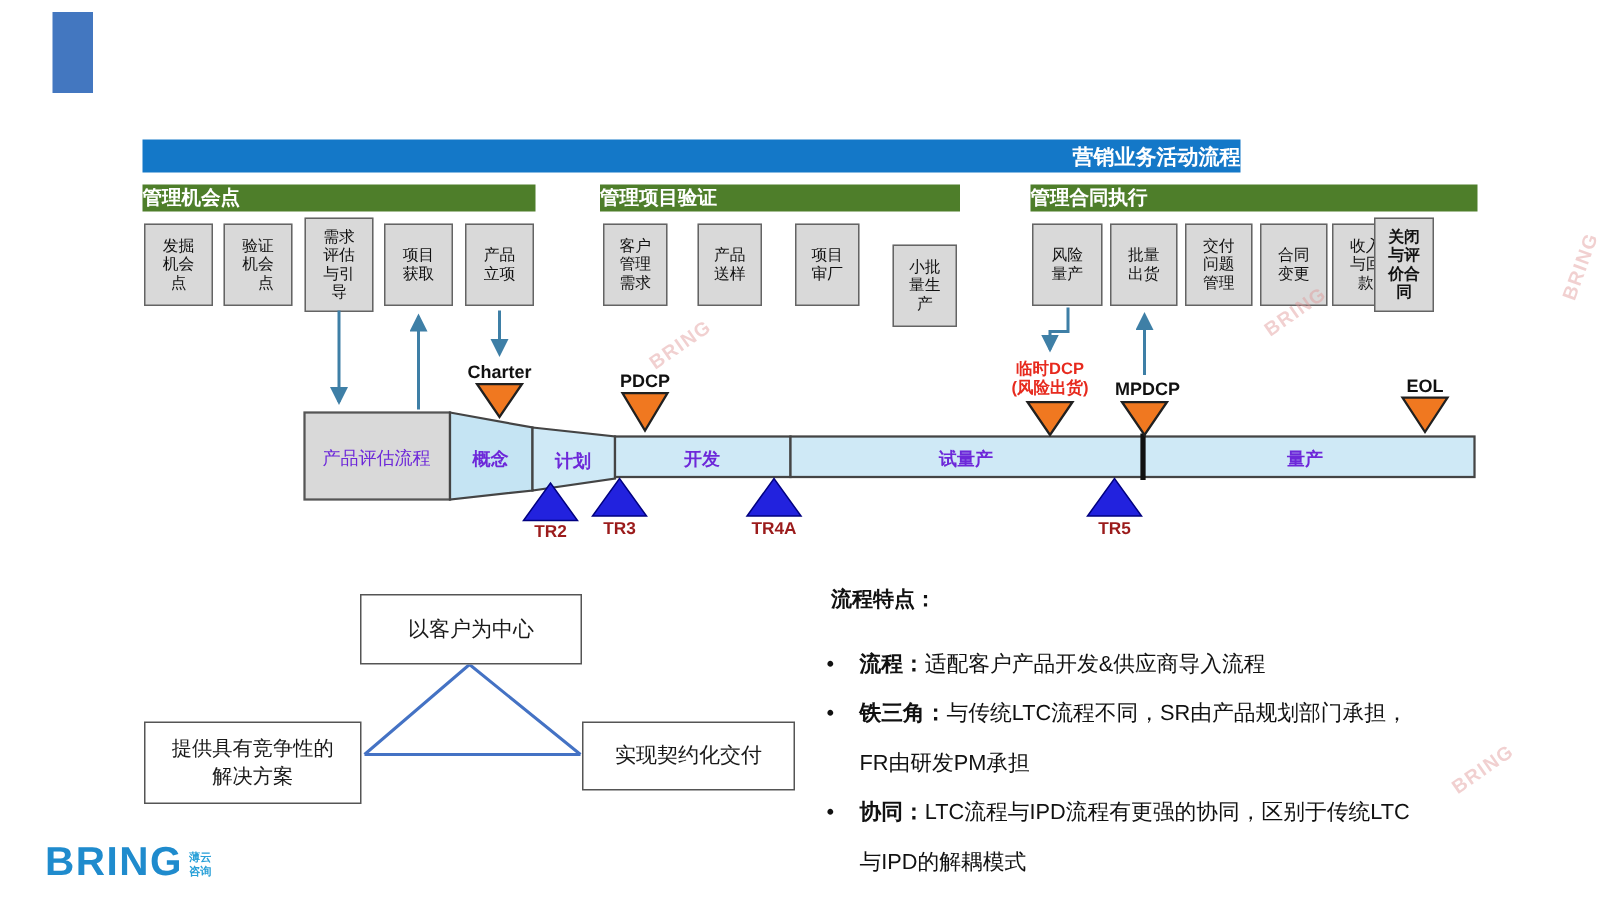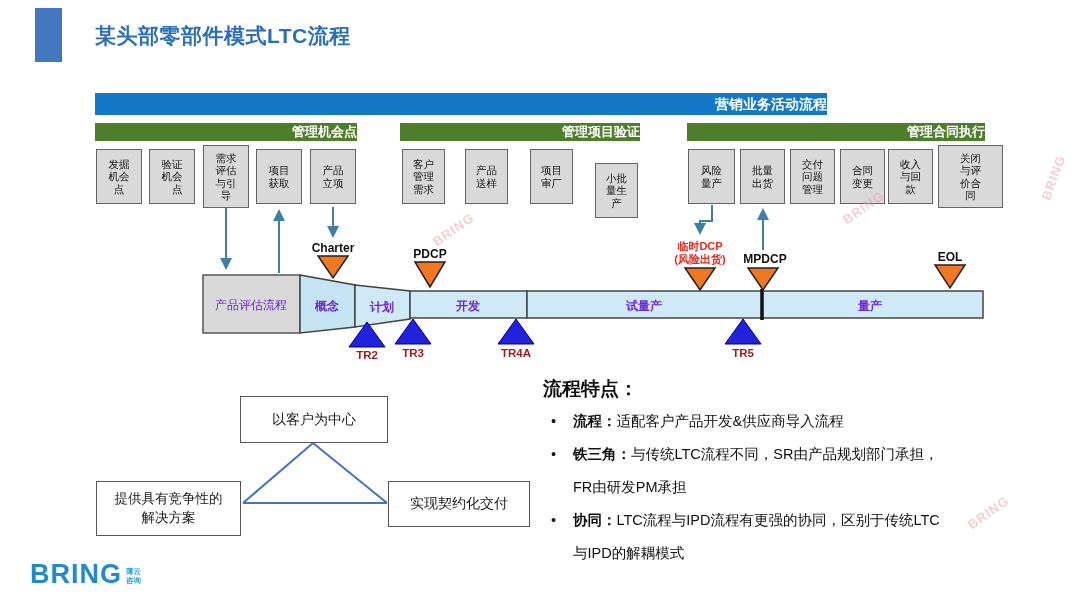--- a/index.html
+++ b/index.html
@@ -8,21 +8,21 @@
   .abs{position:absolute;}
 
   
   .accent-square{left:35px;top:8px;width:27px;height:54px;background:#4377C0;}
   .page-title{left:95px;top:22px;font-size:21px;font-weight:bold;color:#2B6FB4;letter-spacing:.5px;}
 
   
   .banner{left:95px;top:93px;width:732px;height:22px;background:#1478C8;color:#fff;
           font-size:14px;font-weight:bold;text-align:right;line-height:22px;}
   .ghead{top:123px;height:18px;background:#4E7E2A;color:#fff;font-size:13px;font-weight:bold;
-         text-align:right;line-height:18px;}
+         text-align:left;line-height:18px;}
   .ghead.g1{left:95px;width:262px;}
   .ghead.g2{left:400px;width:240px;}
   .ghead.g3{left:687px;width:298px;}
 
   
   .box{top:149px;height:55px;background:#D9D9D9;border:1px solid #646464;box-sizing:border-box;
        display:flex;align-items:center;justify-content:center;text-align:center;
        font-size:10.5px;line-height:1.16;white-space:pre-line;color:#111;}
   .box.tall{top:145px;height:63px;}
 
@@ -37,21 +37,21 @@
 
   
   .tribox{border:1.5px solid #555;box-sizing:border-box;display:flex;align-items:center;
           justify-content:center;text-align:center;background:#fff;white-space:pre-line;}
   .tribox.top{left:240px;top:396px;width:148px;height:47px;font-size:14px;}
   .tribox.left{left:96px;top:481px;width:145px;height:55px;font-size:13.5px;line-height:1.35;}
   .tribox.right{left:388px;top:481px;width:142px;height:46px;font-size:14px;}
 
   
   .features{left:543px;top:372px;width:460px;font-size:14.5px;}
-  .features h3{margin:0;font-size:19px;line-height:33px;font-weight:bold;color:#111;}
+  .features h3{margin:11px;font-size:14px;line-height:33px;font-weight:bold;color:#111;}
   .features ul{margin:0;padding:0;list-style:none;}
   .features li{position:relative;padding-left:30px;line-height:33px;color:#111;}
   .features .bullet{position:absolute;left:8px;top:0;}
   .features .blabel{font-weight:bold;}
   .features .btext{white-space:pre-line;}
 
   
   .wm{color:rgba(225,150,150,.45);font-size:13px;font-weight:bold;letter-spacing:1px;
       transform:rotate(-35deg);}
   .wm.steep{transform:rotate(-70deg);}
@@ -63,21 +63,20 @@
              white-space:pre-line;font-weight:bold;}
 
   svg{position:absolute;left:0;top:0;}
 </style>
 </head>
 <body>
 
 <div class="canvas">
 
   <div class="abs accent-square"></div>
-  <div class="abs page-title">某头部零部件模式LTC流程</div>
 
   <div class="abs banner">营销业务活动流程</div>
   <div class="abs ghead g1">管理机会点</div>
   <div class="abs ghead g2">管理项目验证</div>
   <div class="abs ghead g3">管理合同执行</div>
 
   <div class="abs box" style="left:96px;width:46px;">发掘
 机会
 点</div>
   <div class="abs box" style="left:149px;width:46px;text-align:right;">验证
@@ -108,21 +107,21 @@
   <div class="abs box" style="left:740px;width:45px;">批量
 出货</div>
   <div class="abs box" style="left:790px;width:45px;">交付
 问题
 管理</div>
   <div class="abs box" style="left:840px;width:45px;">合同
 变更</div>
   <div class="abs box" style="left:888px;width:45px;">收入
 与回
 款</div>
-  <div class="abs box tall" style="left:938px;width:65px;">关闭
+  <div class="abs box tall" style="left:916px;width:40px;font-weight:bold;">关闭
 与评
 价合
 同</div>
 
   <svg width="1080" height="608" viewBox="0 0 1080 608">
     <defs>
       <marker id="arr" markerWidth="8" markerHeight="8" refX="5" refY="3" orient="auto">
         <path d="M0,0 L6,3 L0,6 Z" fill="#3E7FA6"></path>
       </marker>
     </defs>

